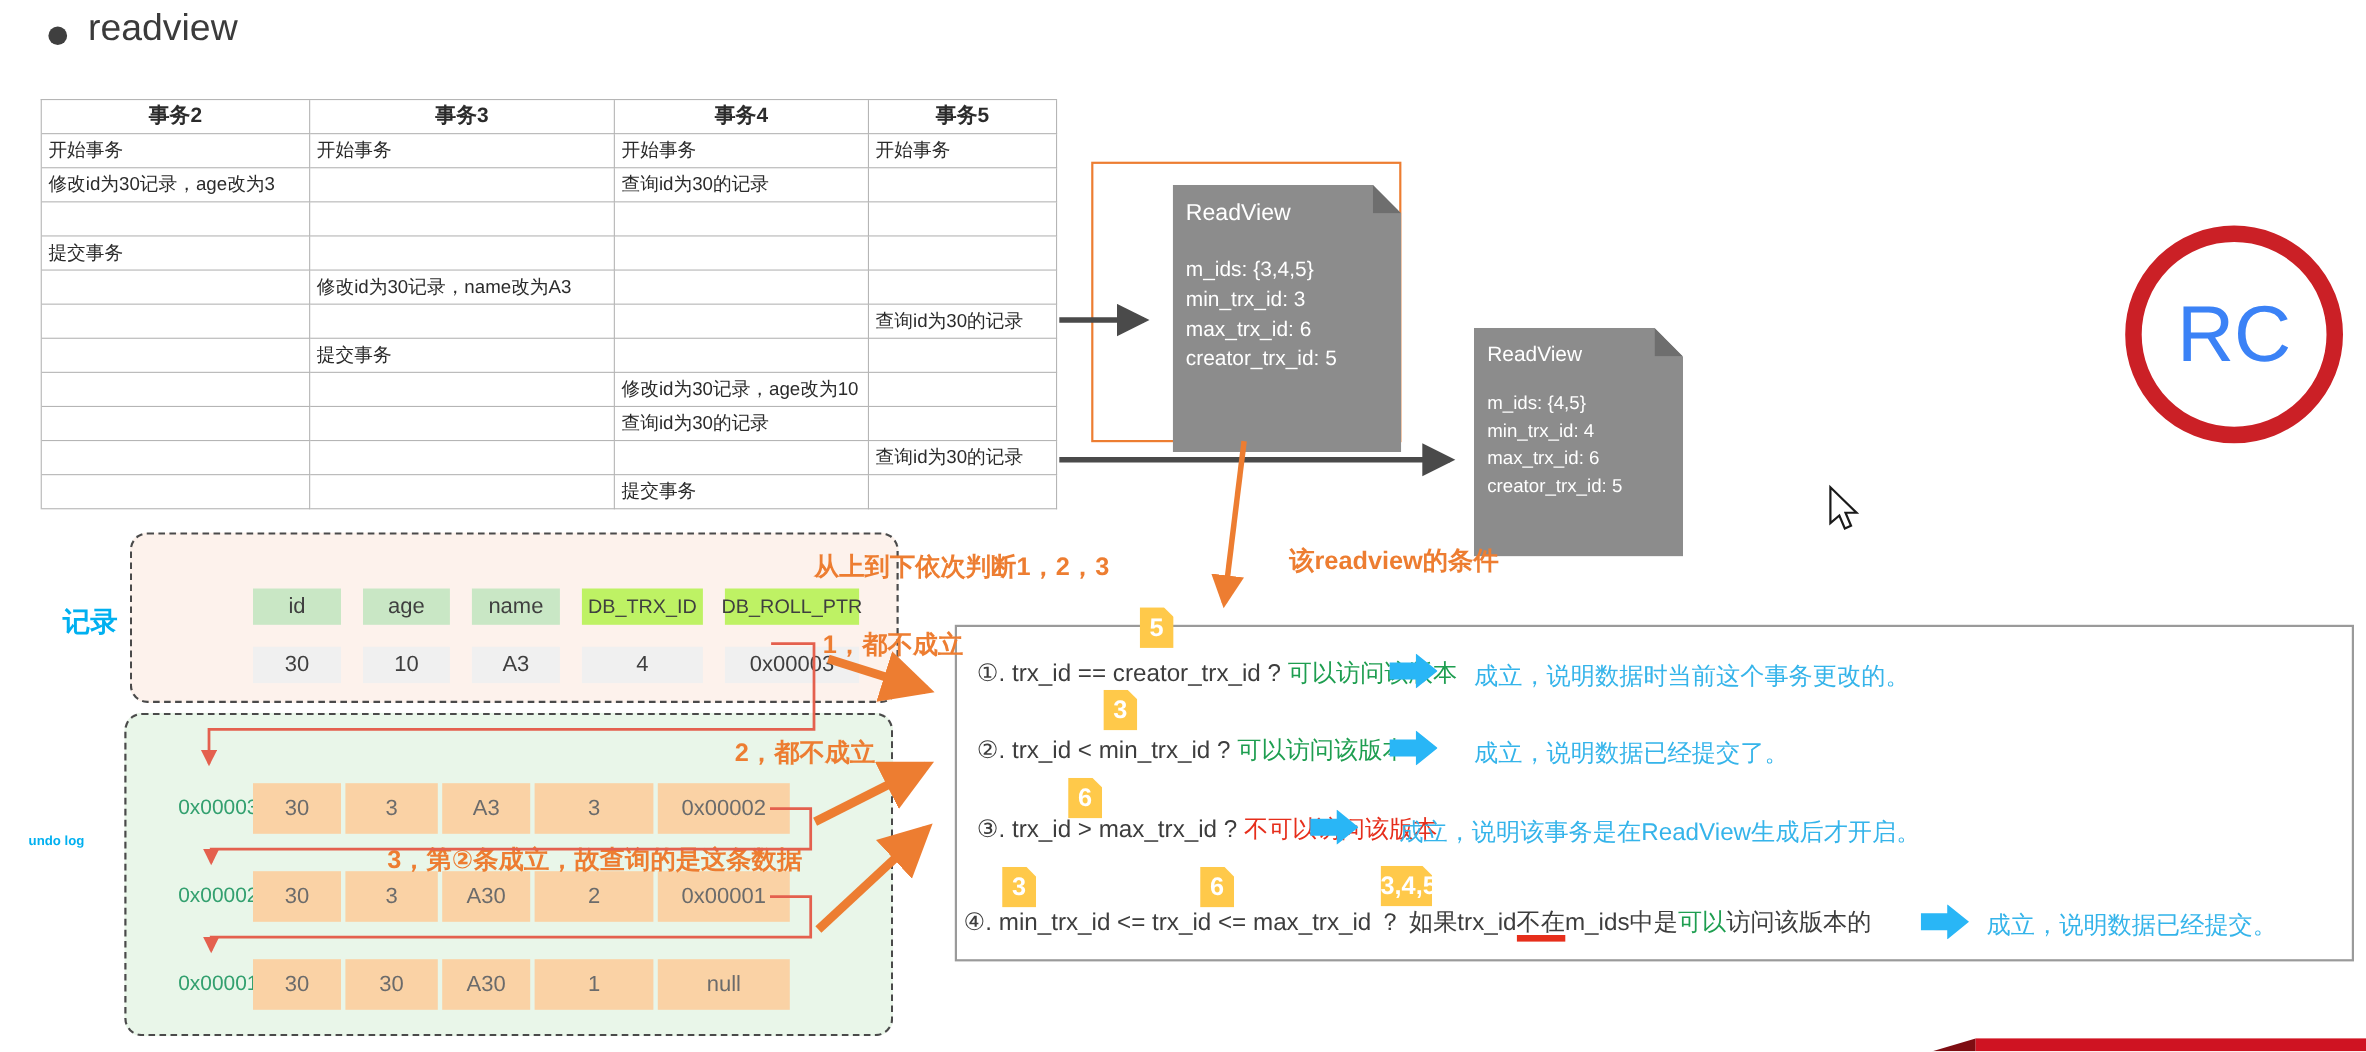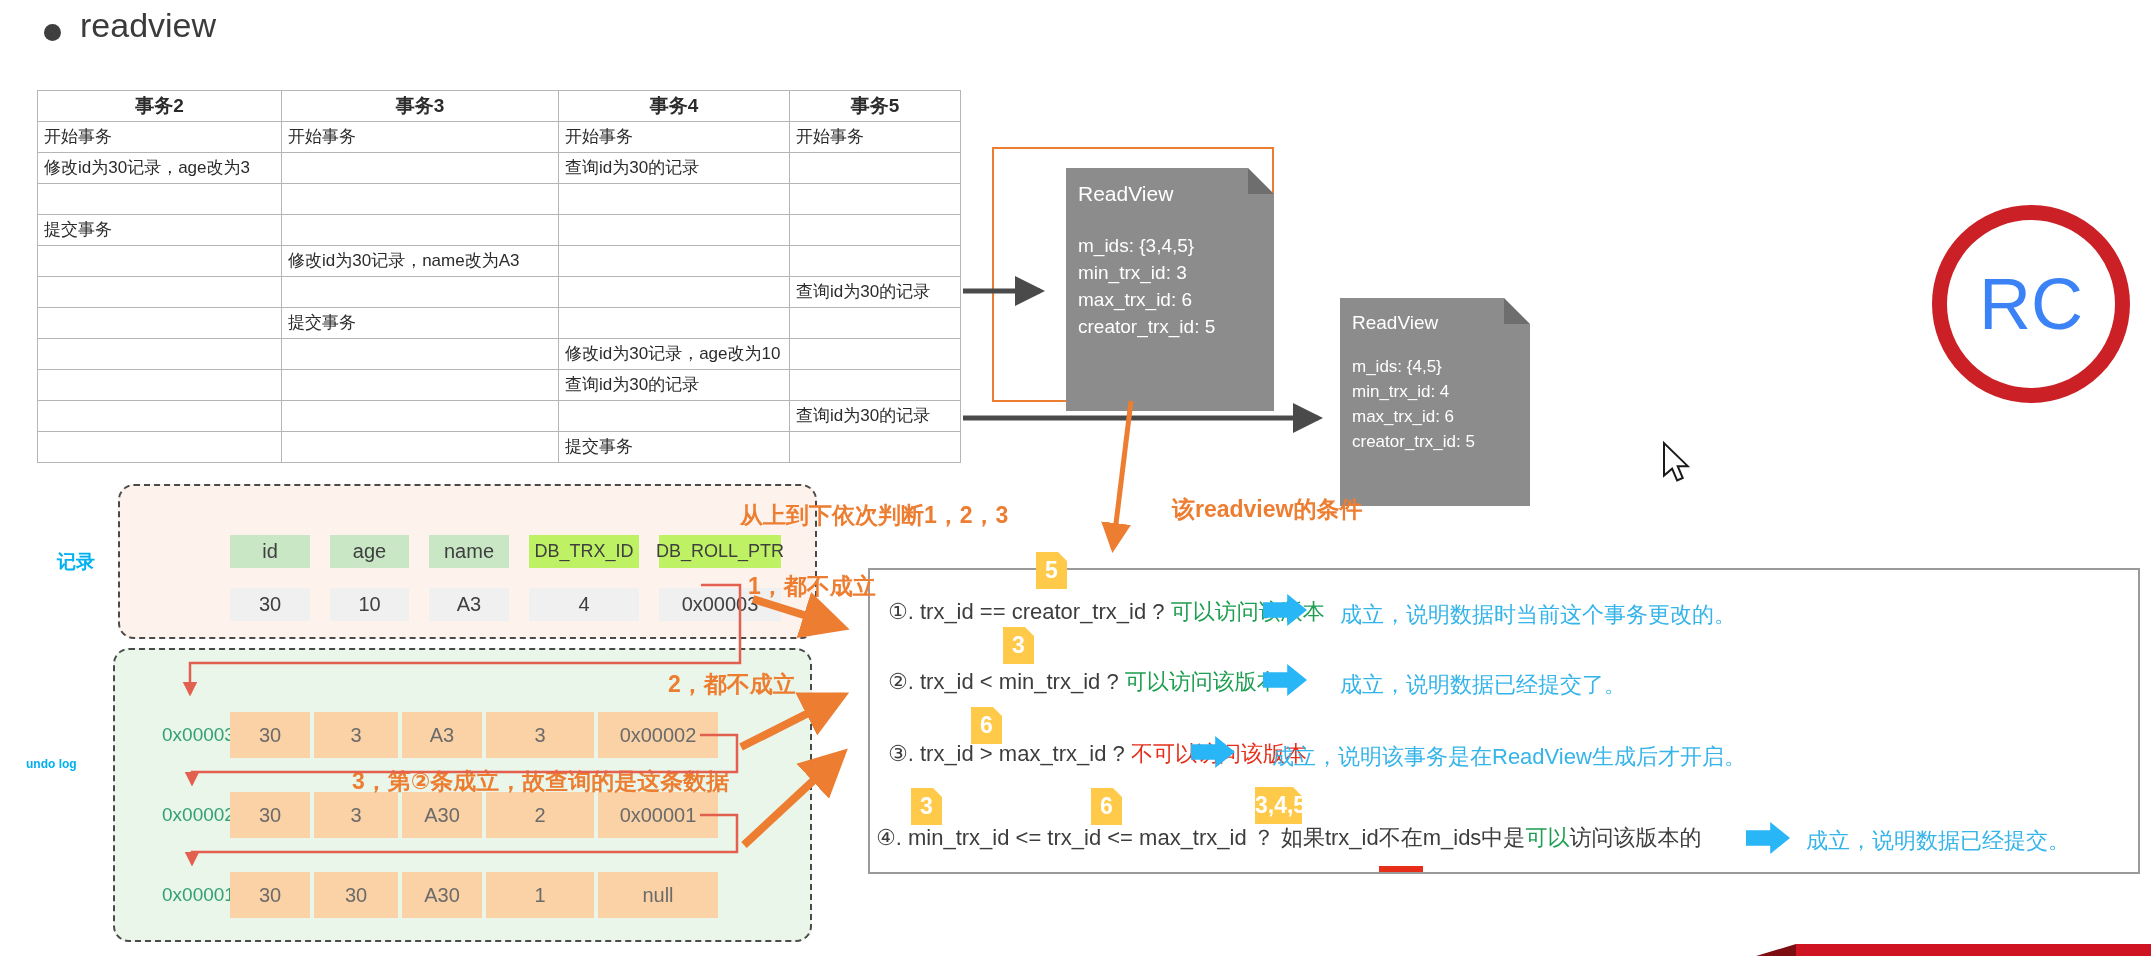--- a/index.html
+++ b/index.html
@@ -29,41 +29,41 @@
   .rv2 .rv-line{font-size:17px;line-height:25px;}
   .orange-frame{border:2px solid #ed7d31;}
 
   
   .oan{color:#ed7d31;font-weight:bold;font-size:23px;white-space:nowrap;}
 
   
   .dashedbox{border:2px dashed #4a4a4a;border-radius:16px;}
   .bg-rec{background:#fdf2ec;}
   .bg-undo{background:#e9f6e9;}
-  .sec-label{color:#00b0f0;font-weight:bold;font-size:19px;white-space:nowrap;}
+  .sec-label{color:#00b0f0;font-weight:bold;font-size:25px;white-space:nowrap;}
 
   
   .rectable{display:grid;grid-template-columns:80px 79px 80px 110px 122px;grid-auto-rows:33px;gap:20px;}
   .rectable>div{display:flex;align-items:center;justify-content:center;font-size:20px;color:#3f3f3f;white-space:nowrap;}
   .hd-green{background:#c9e7c5;}
   .hd-gray{background:#bef264;font-size:18px !important;}
   .rec-data{background:#f0f0f0;}
 
   
   .undorow{display:flex;align-items:center;gap:4px;}
   .undorow .ptr{width:62px;text-align:right;color:#33a06f;font-size:19px;margin-right:2px;white-space:nowrap;}
   .undorow .cell{height:46px;line-height:46px;text-align:center;background:#fad2a5;color:#6b6b6b;font-size:20px;}
   .w1{width:80px}.w2{width:84px}.w3{width:80px}.w4{width:108px}.w5{width:120px}
 
   
   .panel{border:2px solid #9a9a9a;background:#fff;}
   .cond{font-size:22px;color:#3d3d3d;white-space:nowrap;}
   .cond .green{color:#1e9e50;}
   .cond .red{color:#e62e1b;}
-  .cond .u-red{border-bottom:6px solid #e62e1b;padding-bottom:16px;}
+  .cond .u-red{border-bottom:6px solid #e62e1b;padding-bottom:0px;}
   .result{font-size:22px;color:#35b4ea;white-space:nowrap;}
   .bluearrow{width:44px;height:32px;background:#29b6f6;
      clip-path:polygon(0 26%,55% 26%,55% 0,100% 50%,55% 100%,55% 74%,0 74%);}
 
   
   .sticky{background:#ffc94a;color:#fff;font-weight:bold;font-size:23px;text-align:center;
      height:37px;line-height:37px;clip-path:polygon(0 0,calc(100% - 9px) 0,100% 9px,100% 100%,0 100%);}
   .sticky.sm{width:31px;}
   .sticky.lg{width:47px;}
 

